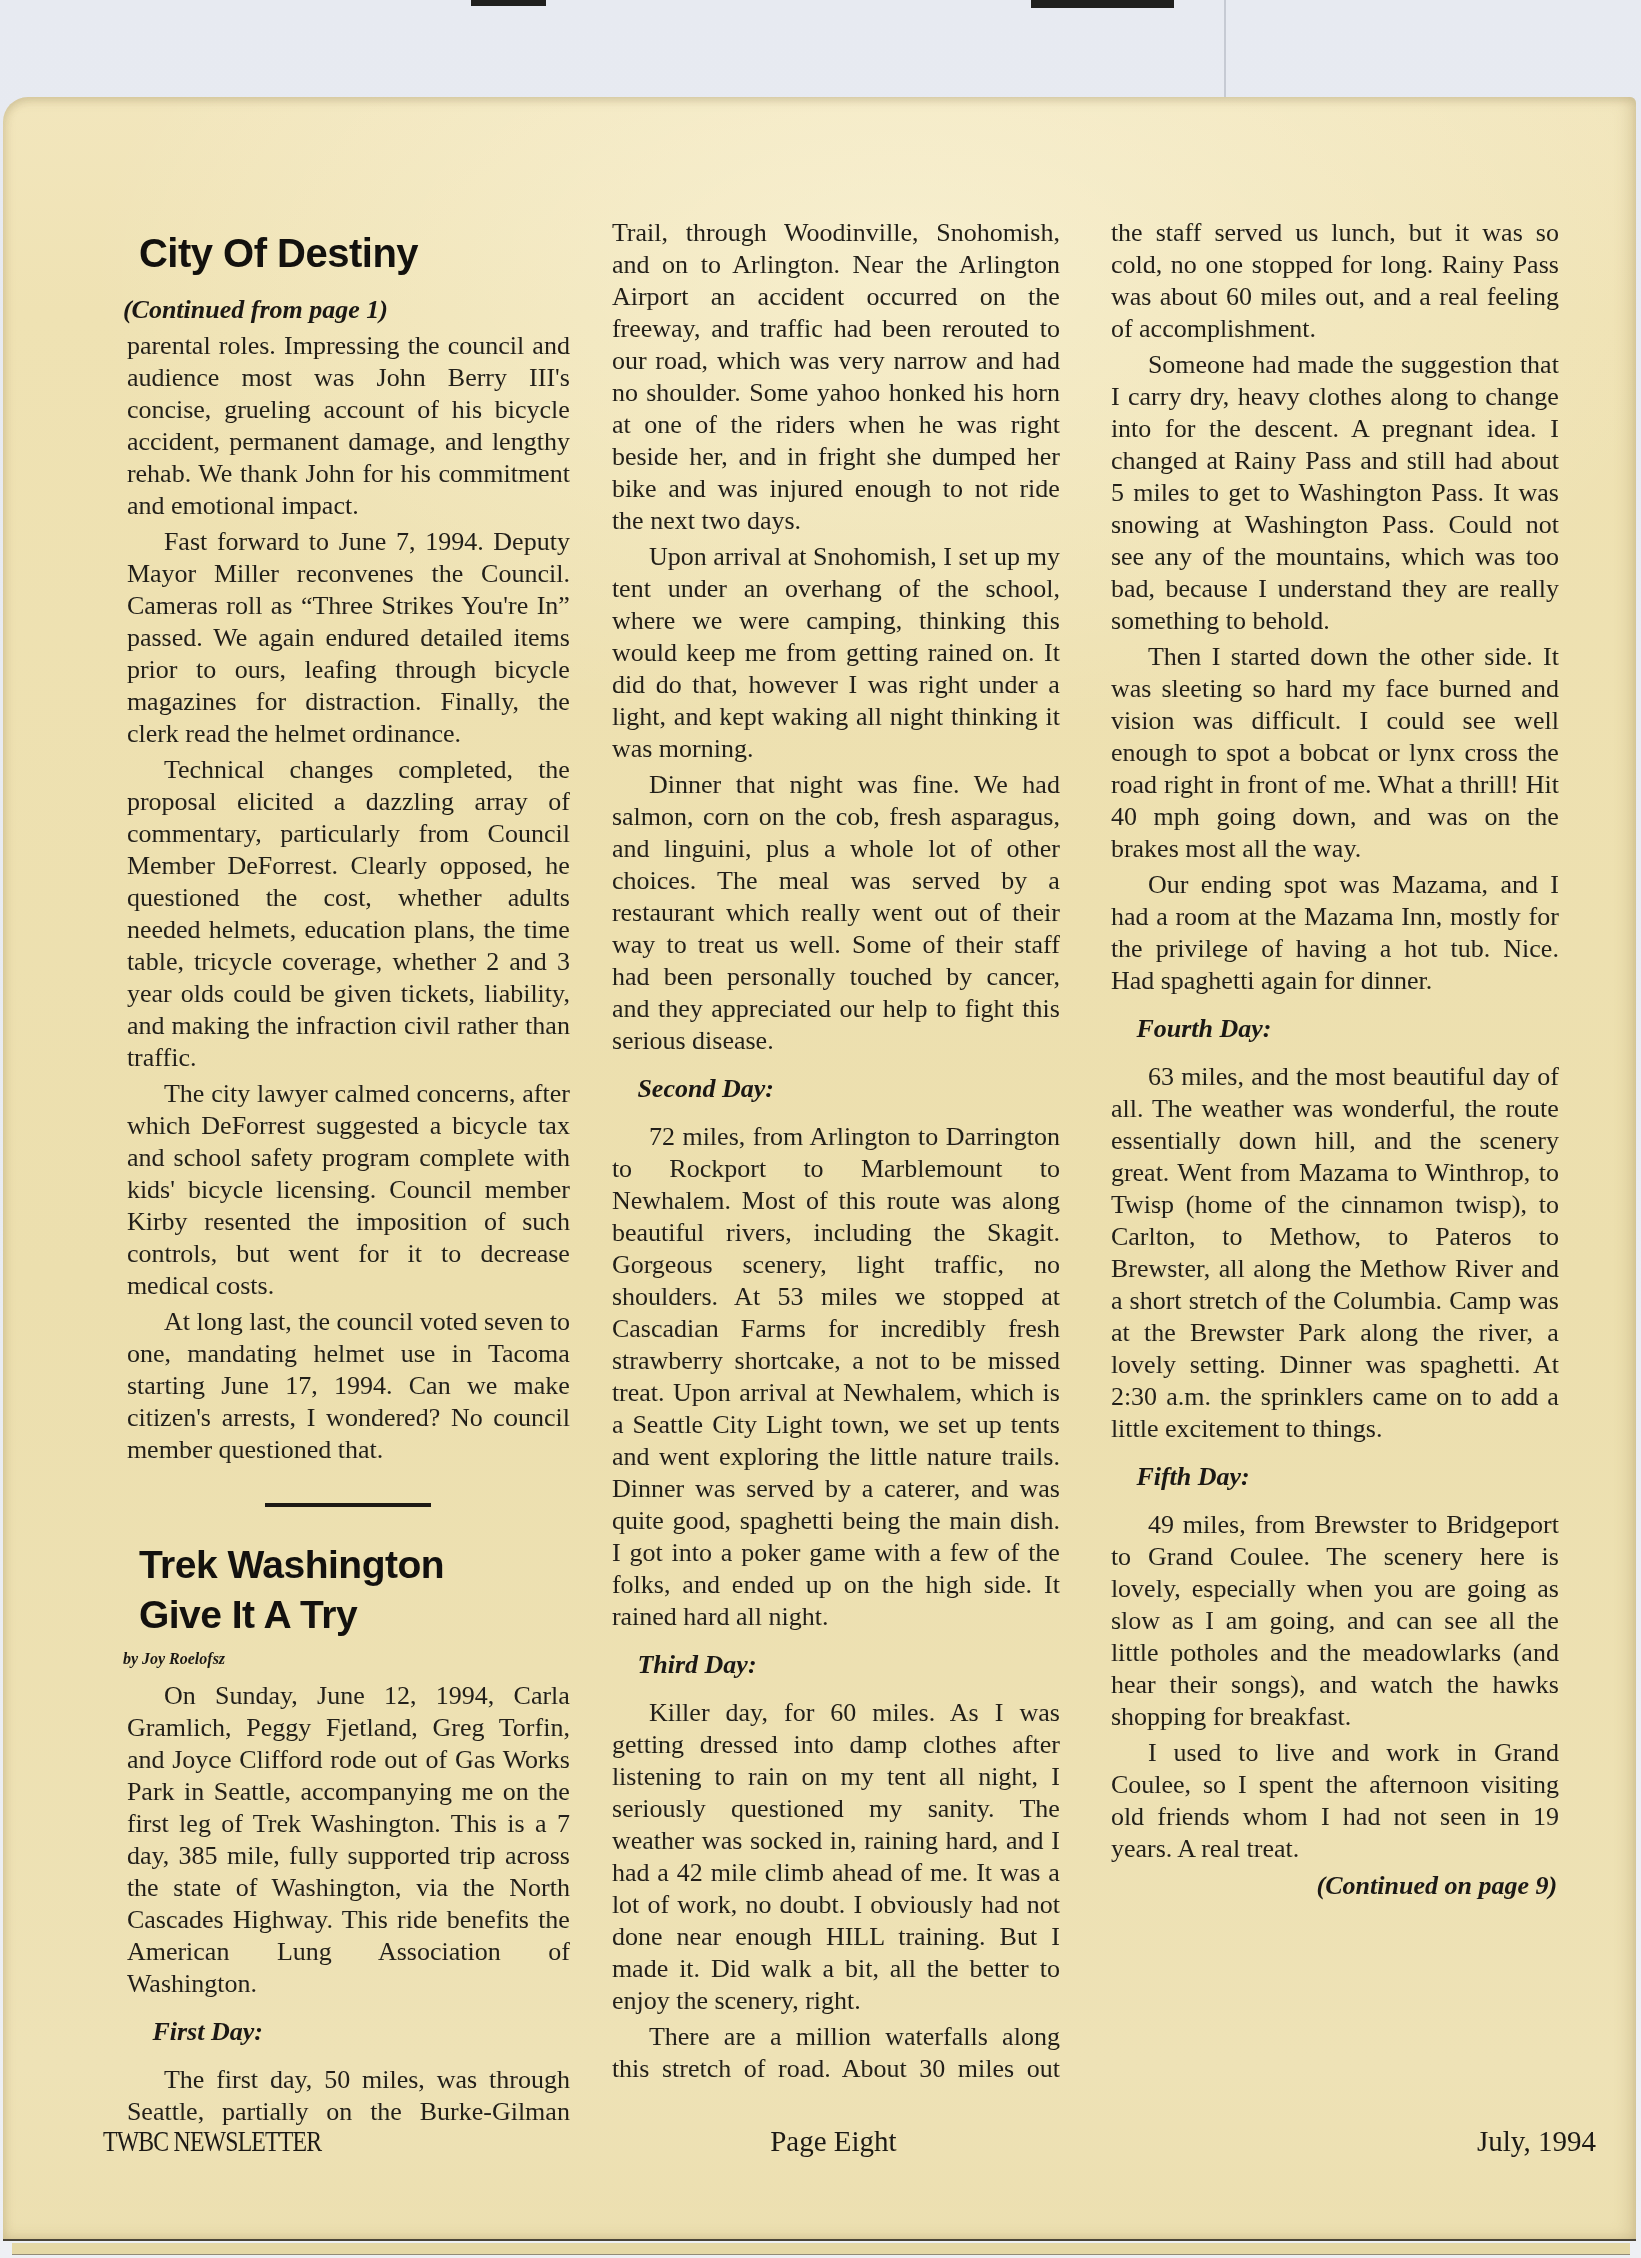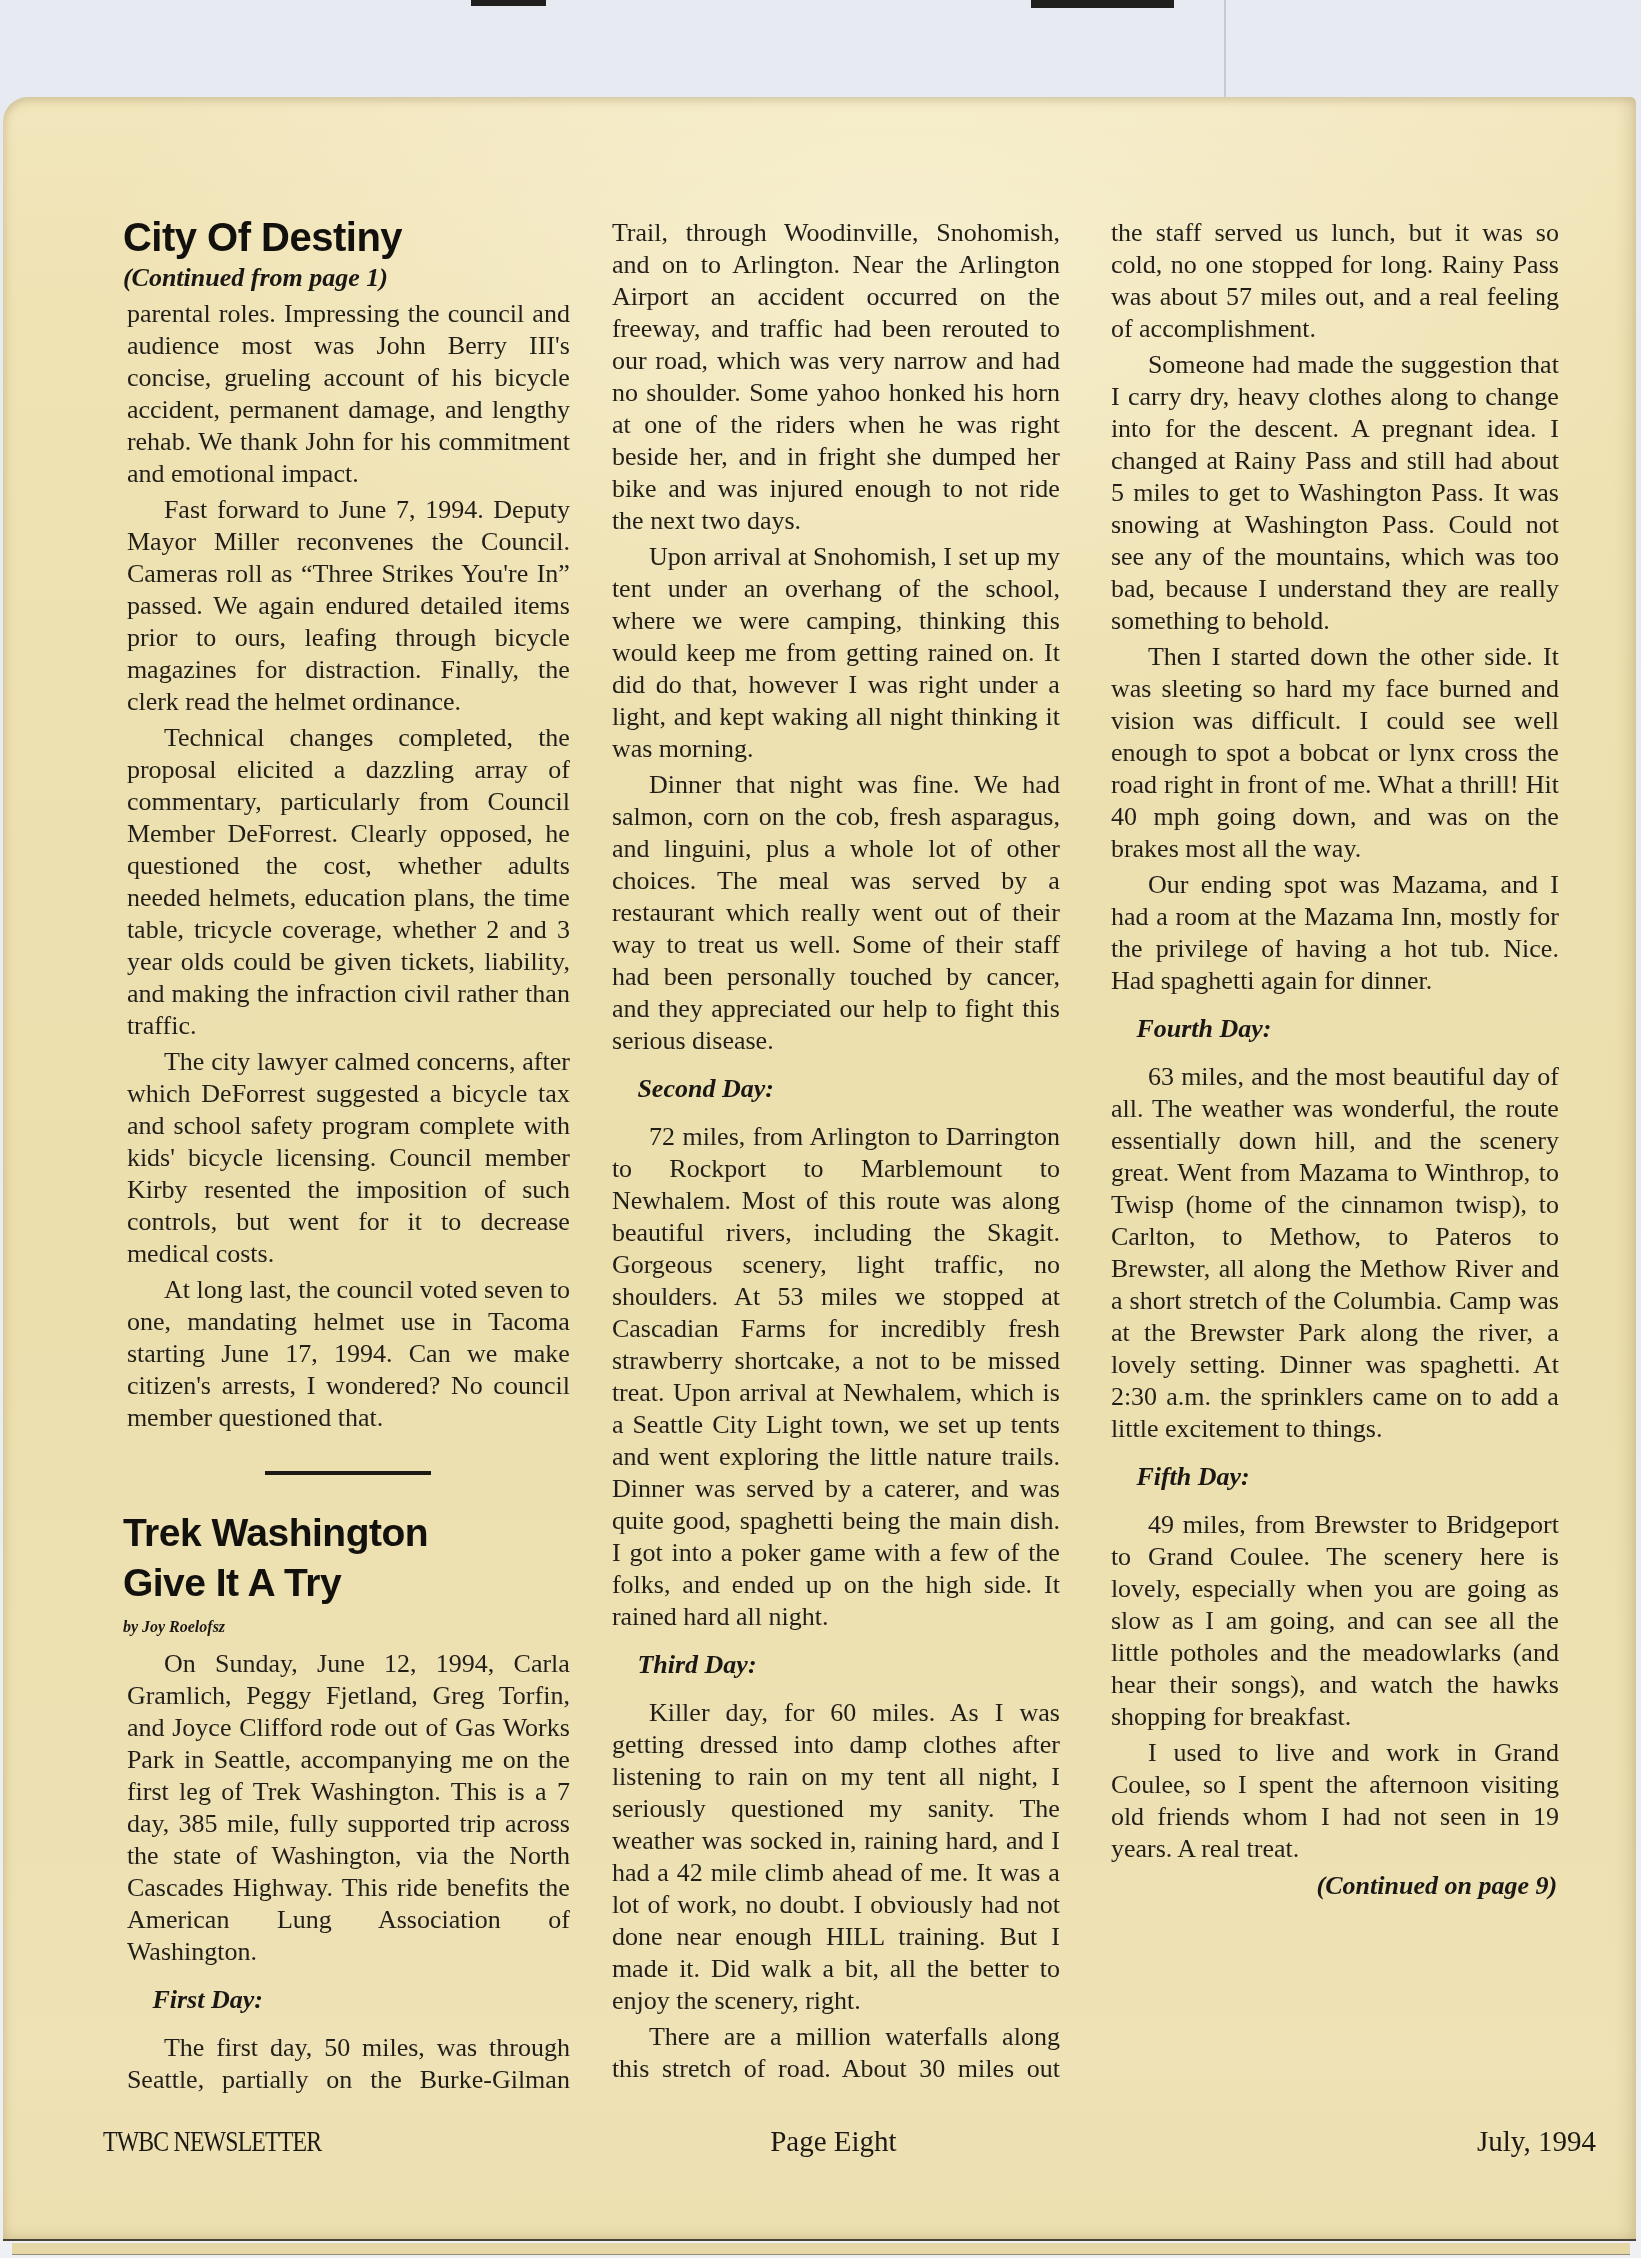--- a/index.html
+++ b/index.html
@@ -36,21 +36,21 @@
     position:absolute;top:116px;text-align:justify;color:#221f19;
     font-size:26px;line-height:32px;
   }
   .col-1{left:120px;width:451px;}
   .col-2{left:605px;width:456px;}
   .col-3{left:1104px;width:456px;}
 
   .article-title{
     font-family:"Liberation Sans", sans-serif;font-weight:700;
     font-size:40px;line-height:48px;letter-spacing:-0.5px;color:#13110e;
-    margin:0;text-align:left;
+    margin:16px;text-align:left;
   }
   .article-title .tline{display:block;}
   .continued-note{
     margin:0;font-weight:bold;font-style:italic;font-size:26px;line-height:33px;
     text-align:left;color:#1b1814;
   }
   .continued-note.right{text-align:right;padding-right:5.8px;}
   p.body{margin:4px;text-indent:37px;}
   p.body.no-indent{text-indent:0;}
   p.body.frag-end{text-align-last:justify;}
@@ -110,21 +110,21 @@
     <p class="body">Upon arrival at Snohomish, I set up my tent under an overhang of the school, where we were camping, thinking this would keep me from getting rained on. It did do that, however I was right under a light, and kept waking all night thinking it was morning.</p>
     <p class="body">Dinner that night was fine. We had salmon, corn on the cob, fresh asparagus, and linguini, plus a whole lot of other choices. The meal was served by a restaurant which really went out of their way to treat us well. Some of their staff had been personally touched by cancer, and they appreciated our help to fight this serious disease.</p>
     <p class="day-heading">Second Day:</p>
     <p class="body">72 miles, from Arlington to Darrington to Rockport to Marblemount to Newhalem. Most of this route was along beautiful rivers, including the Skagit. Gorgeous scenery, light traffic, no shoulders. At 53 miles we stopped at Cascadian Farms for incredibly fresh strawberry shortcake, a not to be missed treat. Upon arrival at Newhalem, which is a Seattle City Light town, we set up tents and went exploring the little nature trails. Dinner was served by a caterer, and was quite good, spaghetti being the main dish. I got into a poker game with a few of the folks, and ended up on the high side. It rained hard all night.</p>
     <p class="day-heading">Third Day:</p>
     <p class="body">Killer day, for 60 miles. As I was getting dressed into damp clothes after listening to rain on my tent all night, I seriously questioned my sanity. The weather was socked in, raining hard, and I had a 42 mile climb ahead of me. It was a lot of work, no doubt. I obviously had not done near enough HILL training. But I made it. Did walk a bit, all the better to enjoy the scenery, right.</p>
     <p class="body frag-end">There are a million waterfalls along this stretch of road. About 30 miles out</p>
   </div>
 
   <div class="col col-3">
-    <p class="body no-indent">the staff served us lunch, but it was so cold, no one stopped for long. Rainy Pass was about 57 miles out, and a real feeling of accomplishment.</p>
+    <p class="body no-indent">the staff served us lunch, but it was so cold, no one stopped for long. Rainy Pass was about 60 miles out, and a real feeling of accomplishment.</p>
     <p class="body">Someone had made the suggestion that I carry dry, heavy clothes along to change into for the descent. A pregnant idea. I changed at Rainy Pass and still had about 5 miles to get to Washington Pass. It was snowing at Washington Pass. Could not see any of the mountains, which was too bad, because I understand they are really something to behold.</p>
     <p class="body">Then I started down the other side. It was sleeting so hard my face burned and vision was difficult. I could see well enough to spot a bobcat or lynx cross the road right in front of me. What a thrill! Hit 40 mph going down, and was on the brakes most all the way.</p>
     <p class="body">Our ending spot was Mazama, and I had a room at the Mazama Inn, mostly for the privilege of having a hot tub. Nice. Had spaghetti again for dinner.</p>
     <p class="day-heading">Fourth Day:</p>
     <p class="body">63 miles, and the most beautiful day of all. The weather was wonderful, the route essentially down hill, and the scenery great. Went from Mazama to Winthrop, to Twisp (home of the cinnamon twisp), to Carlton, to Methow, to Pateros to Brewster, all along the Methow River and a short stretch of the Columbia. Camp was at the Brewster Park along the river, a lovely setting. Dinner was spaghetti. At 2:30 a.m. the sprinklers came on to add a little excitement to things.</p>
     <p class="day-heading">Fifth Day:</p>
     <p class="body">49 miles, from Brewster to Bridgeport to Grand Coulee. The scenery here is lovely, especially when you are going as slow as I am going, and can see all the little potholes and the meadowlarks (and hear their songs), and watch the hawks shopping for breakfast.</p>
     <p class="body">I used to live and work in Grand Coulee, so I spent the afternoon visiting old friends whom I had not seen in 19 years. A real treat.</p>
     <p class="continued-note right">(Continued on page 9)</p>
   </div>

